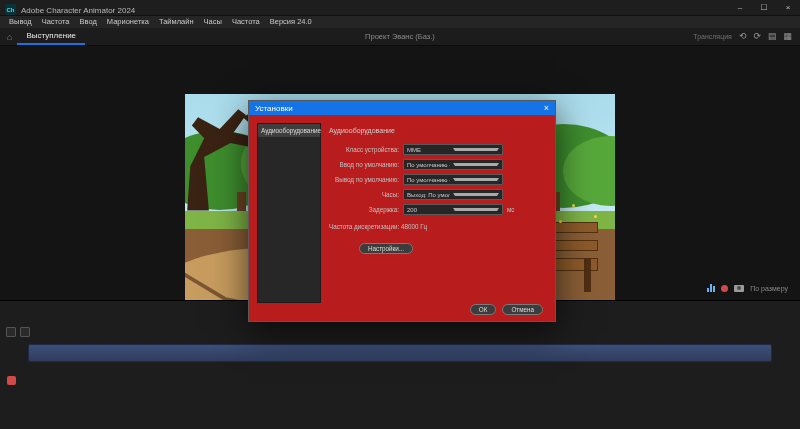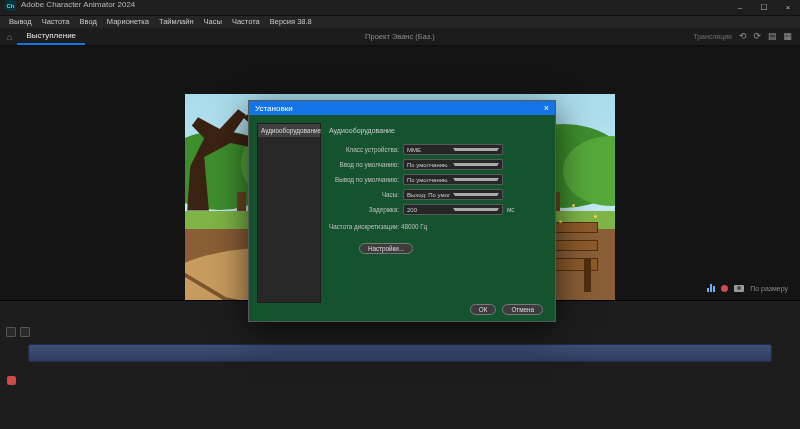--- a/index.html
+++ b/index.html
@@ -1,21 +1,21 @@
 <!DOCTYPE html>
 <html style="--accent: #1473e6; --timeline-bar: #3e5078; --record-red: #cf4a4a;"><head>
 <meta charset="utf-8">
 <style>
   html,body{margin:0;padding:0;background:#000;}
   .app{position:relative;width:800px;height:429px;background:#161616;overflow:hidden;
        font-family:"Liberation Sans",sans-serif;-webkit-font-smoothing:antialiased;}
 
   
   .titlebar{position:absolute;top:0;left:0;right:0;height:15px;background:#1e1e1e;
-            border-bottom:1px solid #101010;display:flex;align-items:flex-start;gap:5px;
+            border-bottom:1px solid #101010;display:flex;align-items:flex-end;gap:5px;
             padding-left:5px;color:#b8b8b8;font-size:8px;}
   .app-icon{width:11px;height:11px;border-radius:2px;background:#06343c;color:#4fd6e0;
             font-size:6px;font-weight:bold;display:flex;align-items:center;justify-content:center;flex:none;}
   .win-controls{margin-left:auto;display:flex;height:100%;}
   .win-btn{width:24px;height:100%;display:flex;align-items:center;justify-content:center;
            color:#bdbdbd;font-size:8px;cursor:default;}
 
   
   .menubar{position:absolute;top:16px;left:0;right:0;height:12px;background:#252525;
            display:flex;align-items:center;padding-left:4px;font-size:7.5px;color:#c9c9c9;}
@@ -62,21 +62,21 @@
   
   .panel-divider{position:absolute;top:300px;left:0;right:0;height:1px;background:#000;}
   .timeline{position:absolute;top:301px;left:0;right:0;bottom:0;background:#1d1d1d;}
   .tl-icons{position:absolute;left:6px;top:26px;display:flex;gap:4px;}
   .tl-icon{width:8px;height:8px;border:1px solid #555;border-radius:1px;background:#2a2a2a;}
   .take-bar{position:absolute;left:28px;right:28px;top:43px;height:18px;border-radius:2px;
             background:linear-gradient(var(--timeline-bar,#3e5078),#2e3c5e);border:1px solid #1f2b47;box-sizing:border-box;}
   .rec-square{position:absolute;left:7px;top:75px;width:9px;height:9px;border-radius:2px;background:var(--record-red,#cf4a4a);}
 
   
-  .dialog{position:absolute;left:248px;top:100px;width:308px;height:222px;background:#14532d;
+  .dialog{position:absolute;left:248px;top:100px;width:308px;height:222px;background:#b91c1c;
           border:1px solid #585858;box-sizing:border-box;box-shadow:0 10px 34px rgba(0,0,0,.65);}
   .dialog-header{height:14px;background:var(--accent,#1473e6);display:flex;align-items:center;
                  padding:0 6px;color:#fff;font-size:8px;}
   .dialog-close{margin-left:auto;font-size:9px;color:#fff;line-height:1;}
   .dialog-sidebar{position:absolute;left:8px;top:22px;width:64px;bottom:18px;background:#272727;
                   border:1px solid #1c1c1c;box-sizing:border-box;}
   .sb-item{font-size:6.4px;color:#ddd;padding:3px 3px;background:#3f3f3f;}
   .dialog-content{position:absolute;left:80px;top:22px;right:8px;}
   .d-heading{font-size:7px;color:#cfcfcf;margin:4px 0 10px;}
   .drow{display:flex;align-items:center;margin-bottom:4px;}
@@ -110,21 +110,21 @@
   </div>
 
   <div class="menubar">
     <div class="menu-item">Вывод</div>
     <div class="menu-item">Частота</div>
     <div class="menu-item">Ввод</div>
     <div class="menu-item">Марионетка</div>
     <div class="menu-item">Таймлайн</div>
     <div class="menu-item">Часы</div>
     <div class="menu-item">Частота</div>
-    <div class="menu-item">Версия 38.8</div>
+    <div class="menu-item">Версия 24.0</div>
   </div>
 
   <div class="tabbar">
     <div class="home-icon">⌂</div>
     <div class="tab-active">Выступление</div>
     <div class="project-title">Проект Эванс (Баз.)</div>
     <div class="tab-right">
       <span class="stream-label">Трансляция</span>
       <span class="tb-icon">⟲</span>
       <span class="tb-icon">⟳</span>

